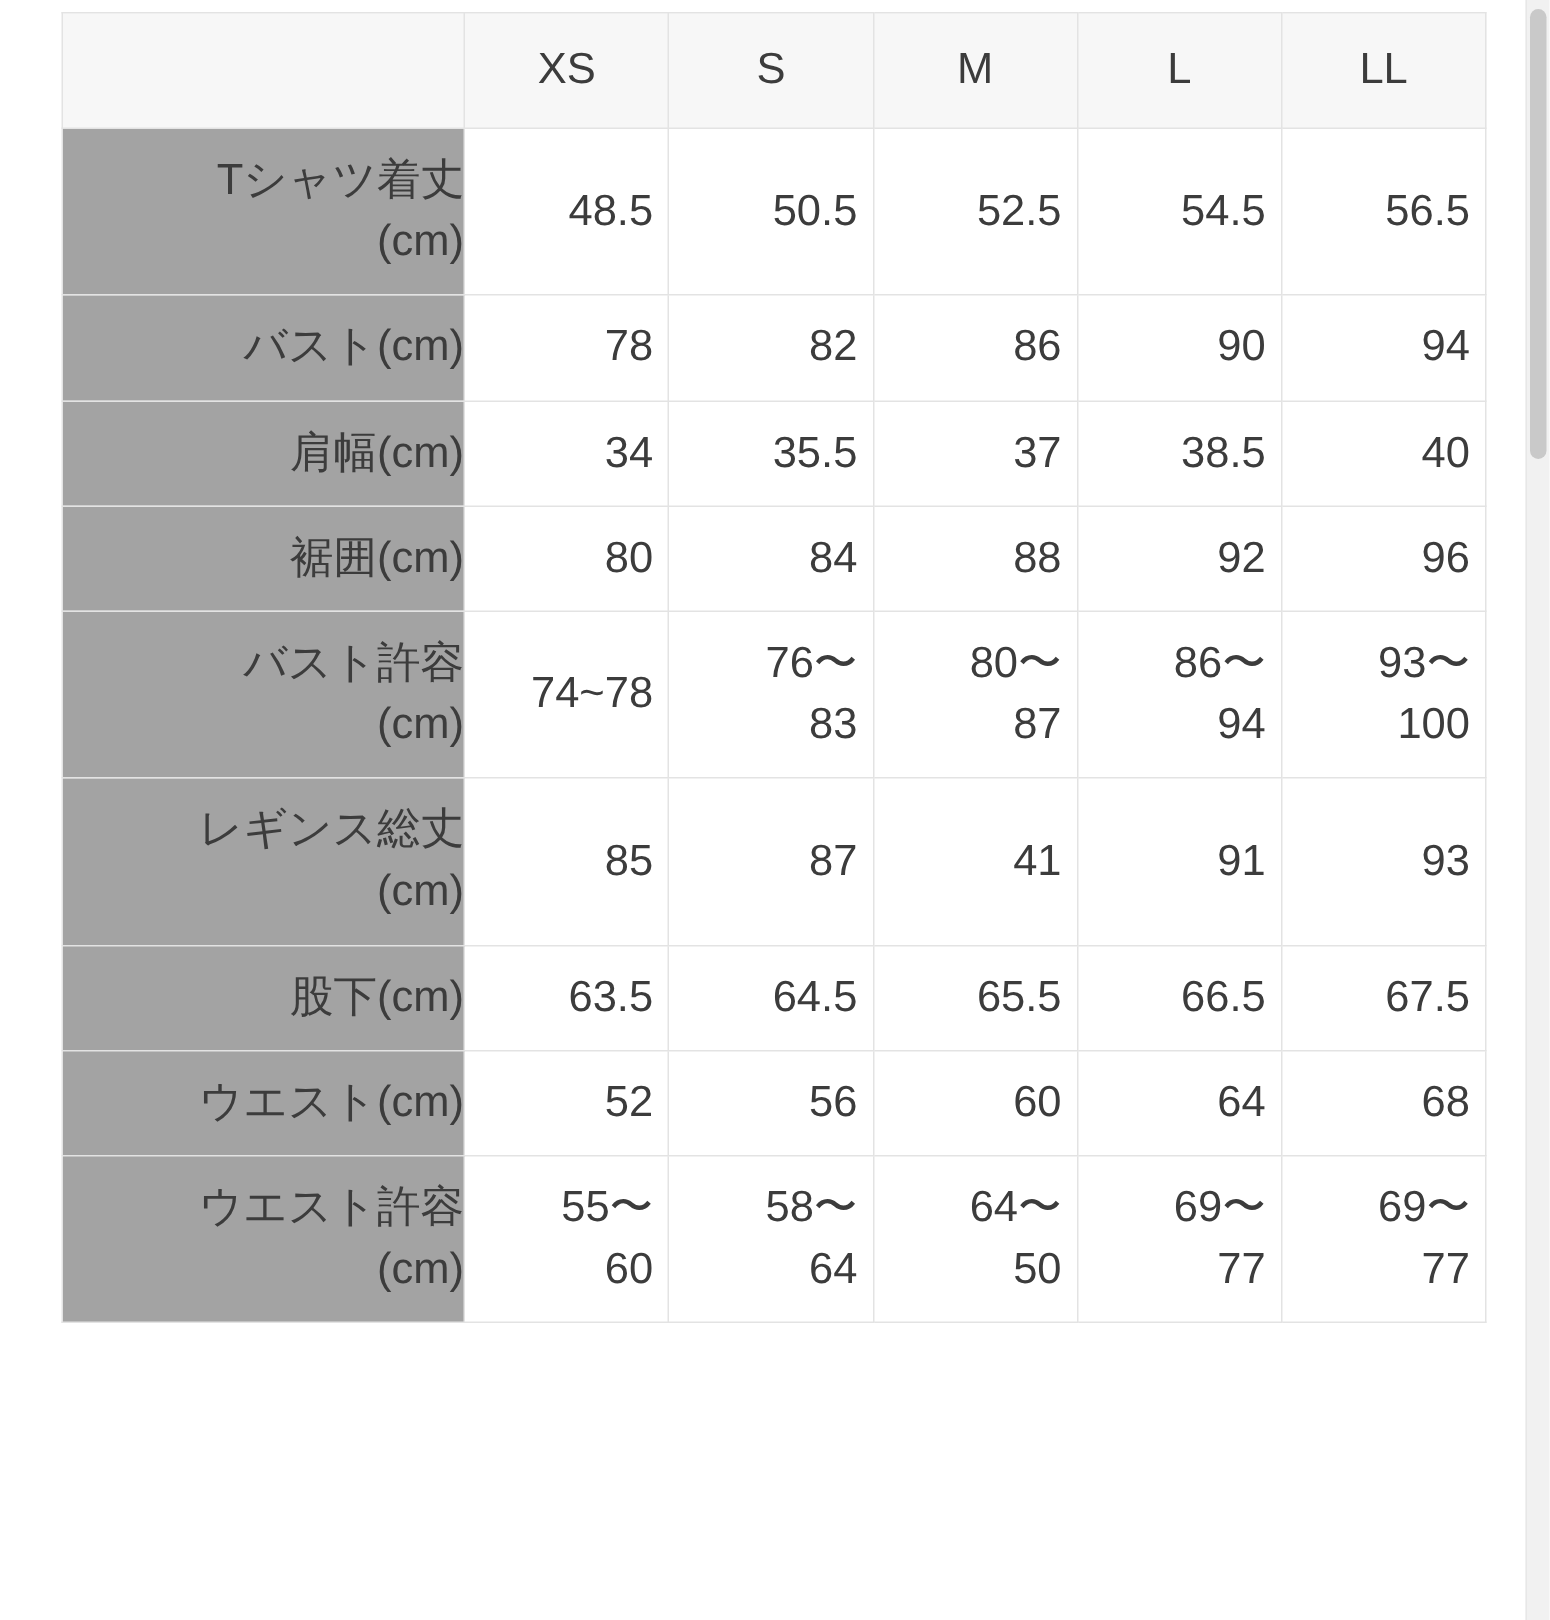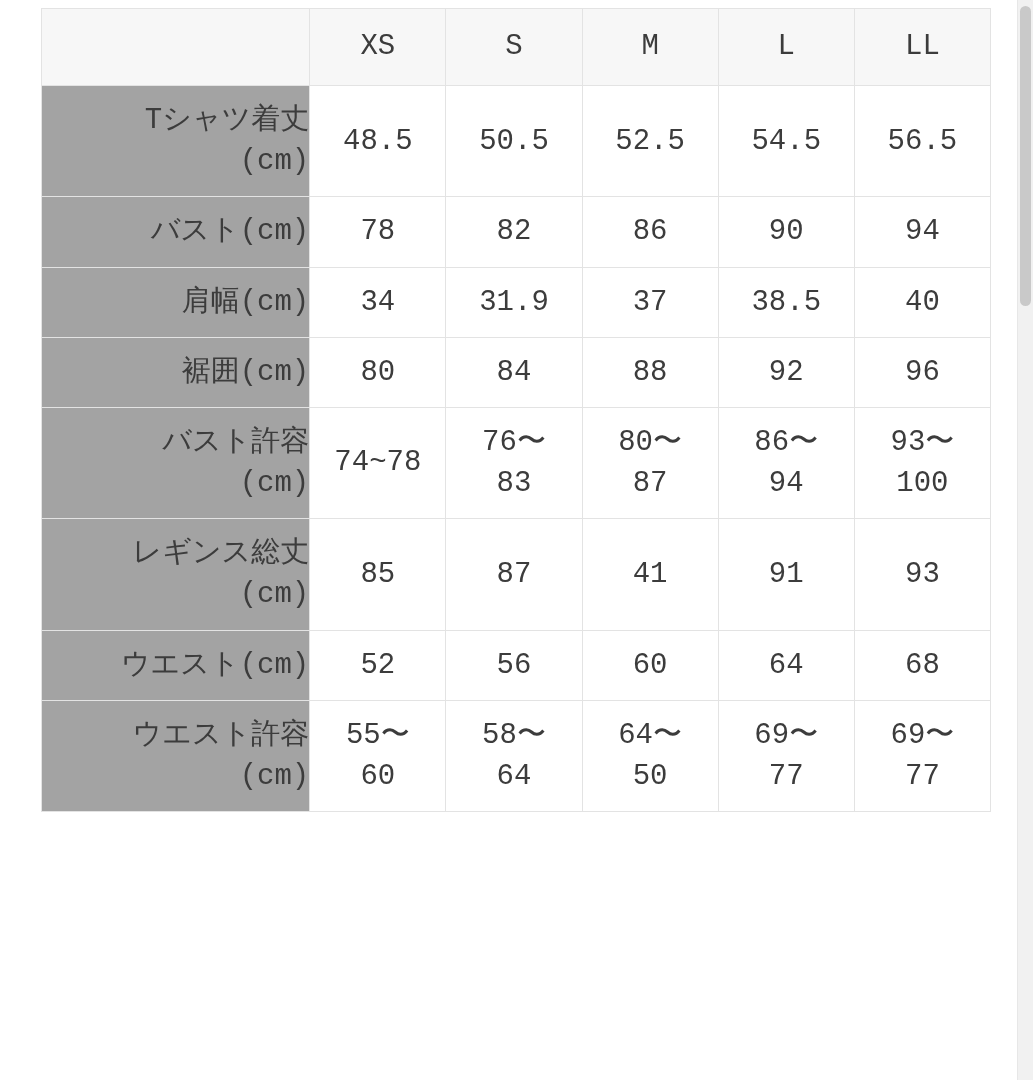--- a/index.html
+++ b/index.html
@@ -31,21 +31,20 @@
     position: absolute;
     left: 41px;
     top: 8px;
     width: 950px;
   }
 
   table.size-table {
     border-collapse: collapse;
     width: 950px;
     table-layout: fixed;
-    font-family: Liberation Mono, monospace;
   }
 
   table.size-table col.label-col { width: 268px; }
   table.size-table col.size-col  { width: 136px; }
 
   table.size-table th,
   table.size-table td {
     border: 1px solid #e3e3e3;
     padding: 0;
     vertical-align: middle;
@@ -64,21 +63,21 @@
   table.size-table thead th.corner {
     background: #f7f7f7;
   }
 
   table.size-table tbody th.row-label {
     text-align: right;
     padding: 14px 0 14px 14px;
     background: #a3a3a3;
   }
   table.size-table tbody td.value {
-    text-align: center;
+    text-align: right;
     padding: 14px 10px;
   }
 
   .cell-line { display: block; }
 
   
   .scrollbar-track {
     position: absolute;
     right: 0;
     top: 0;
@@ -165,21 +164,21 @@
             </td>
           </tr>
           <tr>
             <th class="row-label">
               <span class="cell-line">肩幅(cm)</span>
             </th>
             <td class="value">
               <span class="cell-line">34</span>
             </td>
             <td class="value">
-              <span class="cell-line">31.9</span>
+              <span class="cell-line">35.5</span>
             </td>
             <td class="value">
               <span class="cell-line">37</span>
             </td>
             <td class="value">
               <span class="cell-line">38.5</span>
             </td>
             <td class="value">
               <span class="cell-line">40</span>
             </td>
@@ -241,20 +240,40 @@
               <span class="cell-line">87</span>
             </td>
             <td class="value">
               <span class="cell-line">41</span>
             </td>
             <td class="value">
               <span class="cell-line">91</span>
             </td>
             <td class="value">
               <span class="cell-line">93</span>
+            </td>
+          </tr>
+          <tr>
+            <th class="row-label">
+              <span class="cell-line">股下(cm)</span>
+            </th>
+            <td class="value">
+              <span class="cell-line">63.5</span>
+            </td>
+            <td class="value">
+              <span class="cell-line">64.5</span>
+            </td>
+            <td class="value">
+              <span class="cell-line">65.5</span>
+            </td>
+            <td class="value">
+              <span class="cell-line">66.5</span>
+            </td>
+            <td class="value">
+              <span class="cell-line">67.5</span>
             </td>
           </tr>
           <tr>
             <th class="row-label">
               <span class="cell-line">ウエスト(cm)</span>
             </th>
             <td class="value">
               <span class="cell-line">52</span>
             </td>
             <td class="value">

